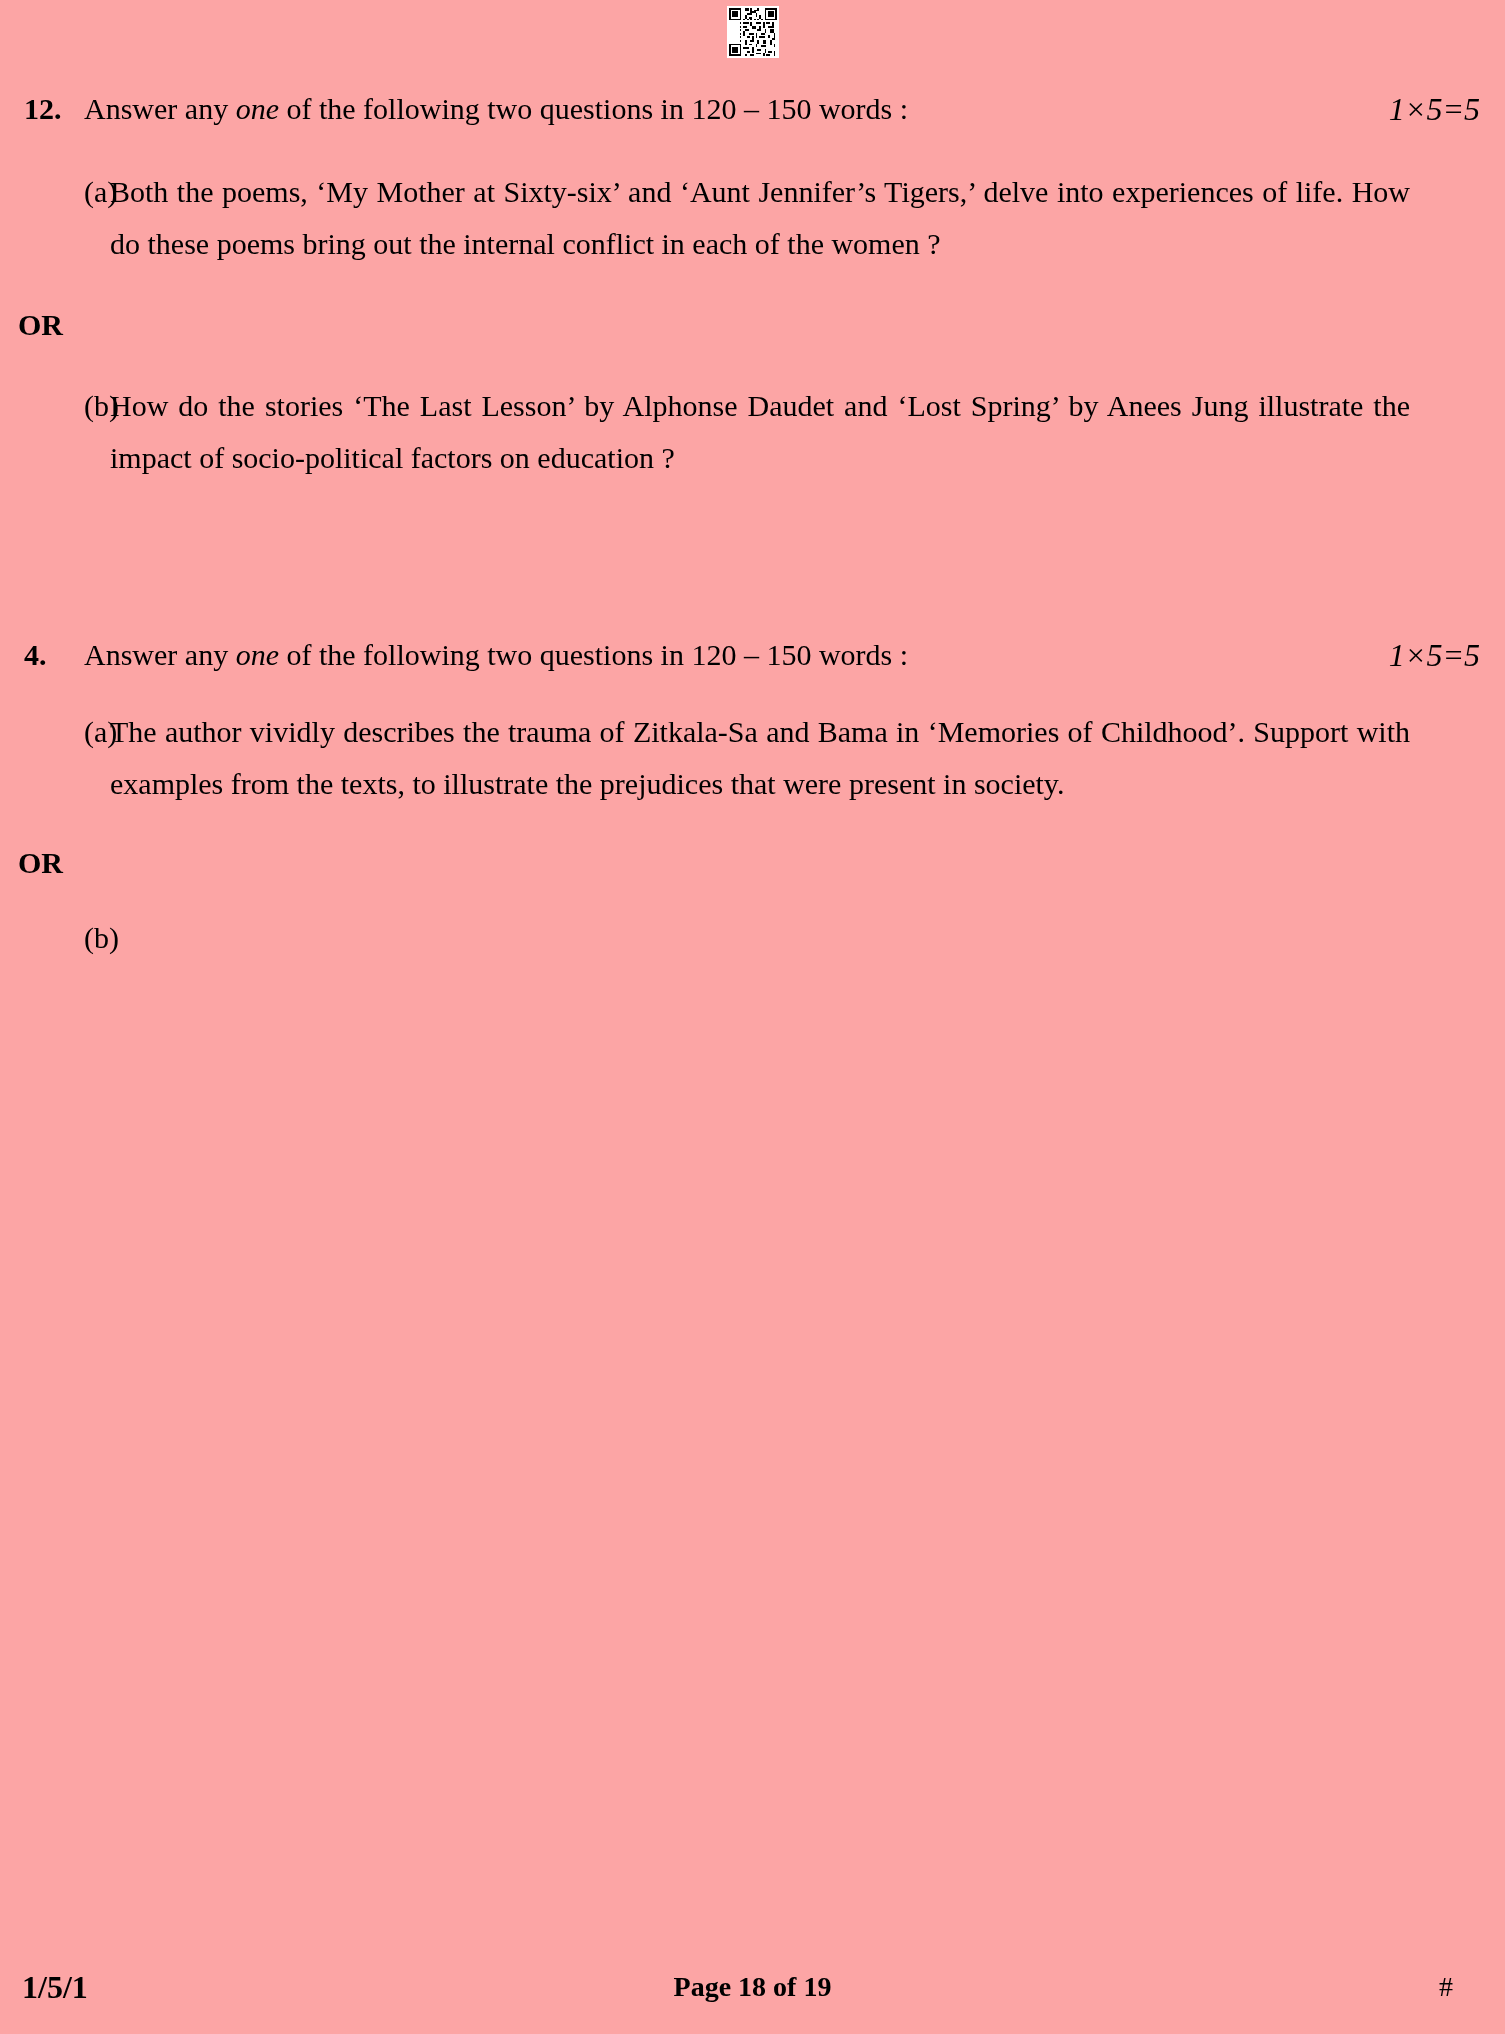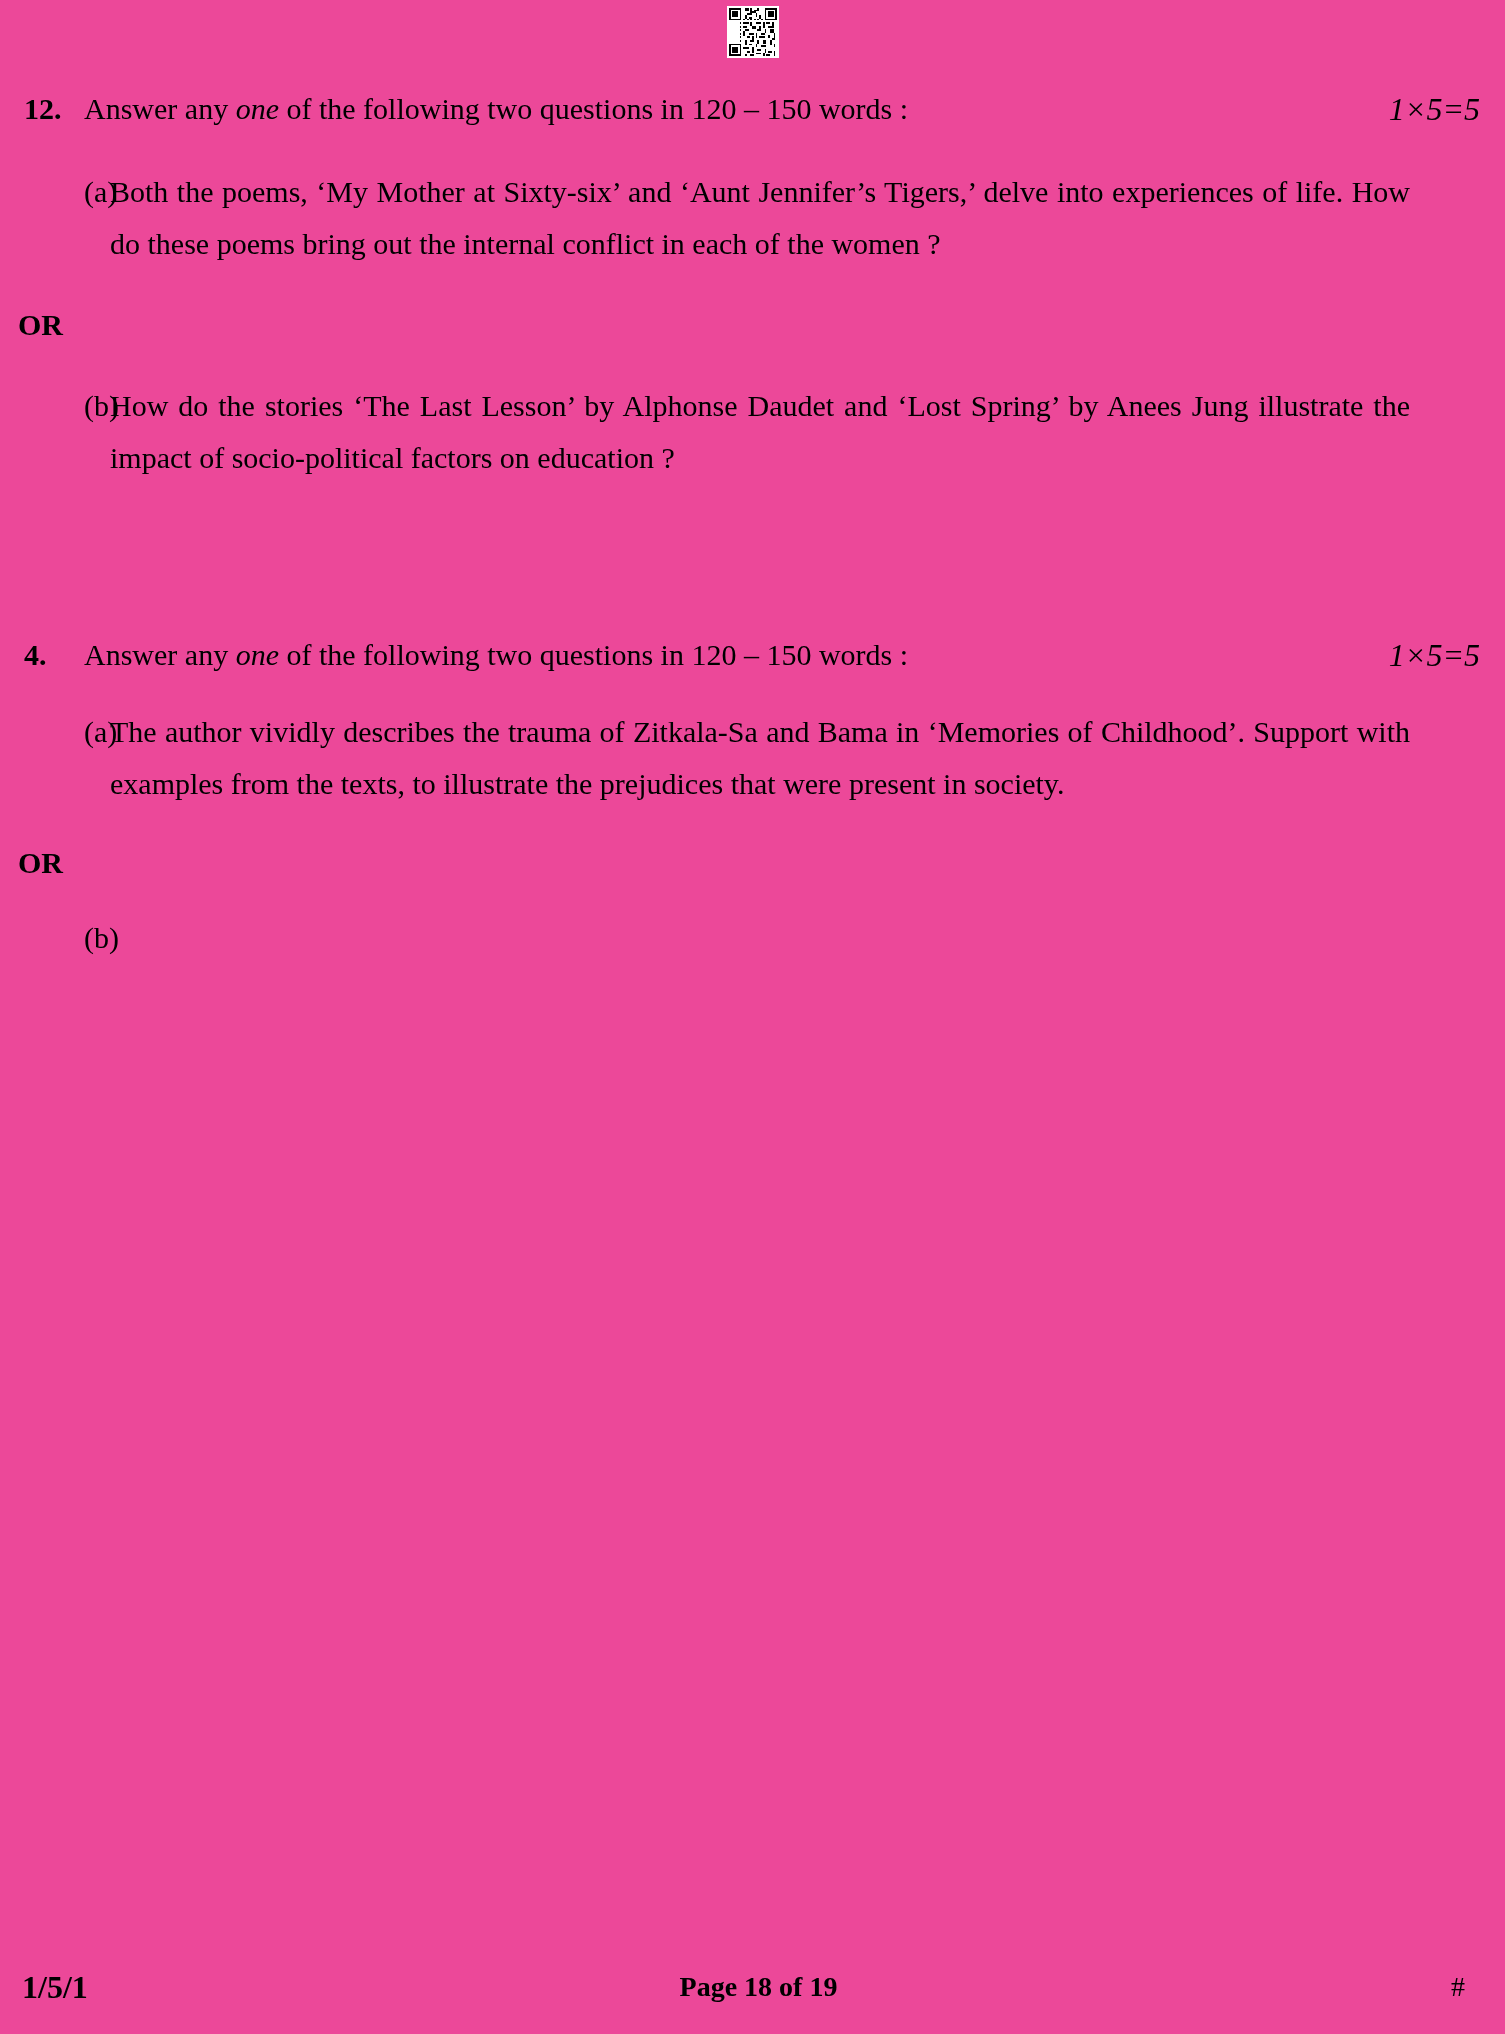--- a/index.html
+++ b/index.html
@@ -5,21 +5,21 @@
   html, body {
     margin: 0;
     padding: 0;
     background: #ffffff;
   }
   .page {
     position: relative;
     width: 1505px;
     height: 2034px;
     margin: 0 auto;
-    background: #ec4899;
+    background: #fca5a5;
     font-family: "Liberation Serif", "DejaVu Serif", serif;
     color: #000000;
     overflow: hidden;
   }
 
   
   .qr-wrap {
     position: absolute;
     top: 6px;
     left: 0;
@@ -132,21 +132,21 @@
   .sp-or1b { height: 34px; }
   .sp-gap { height: 150px; }
   .sp-13a { height: 30px; }
   .sp-or2 { height: 32px; }
   .sp-or2b { height: 28px; }
 
   
   .footer {
     position: absolute;
     left: 22px;
-    right: 10px;
+    right: 22px;
     bottom: 24px;
     height: 46px;
     display: flex;
     align-items: center;
   }
   .footer-left {
     font-size: 32px;
     font-weight: bold;
     flex: 0 0 auto;
     width: 33%;

